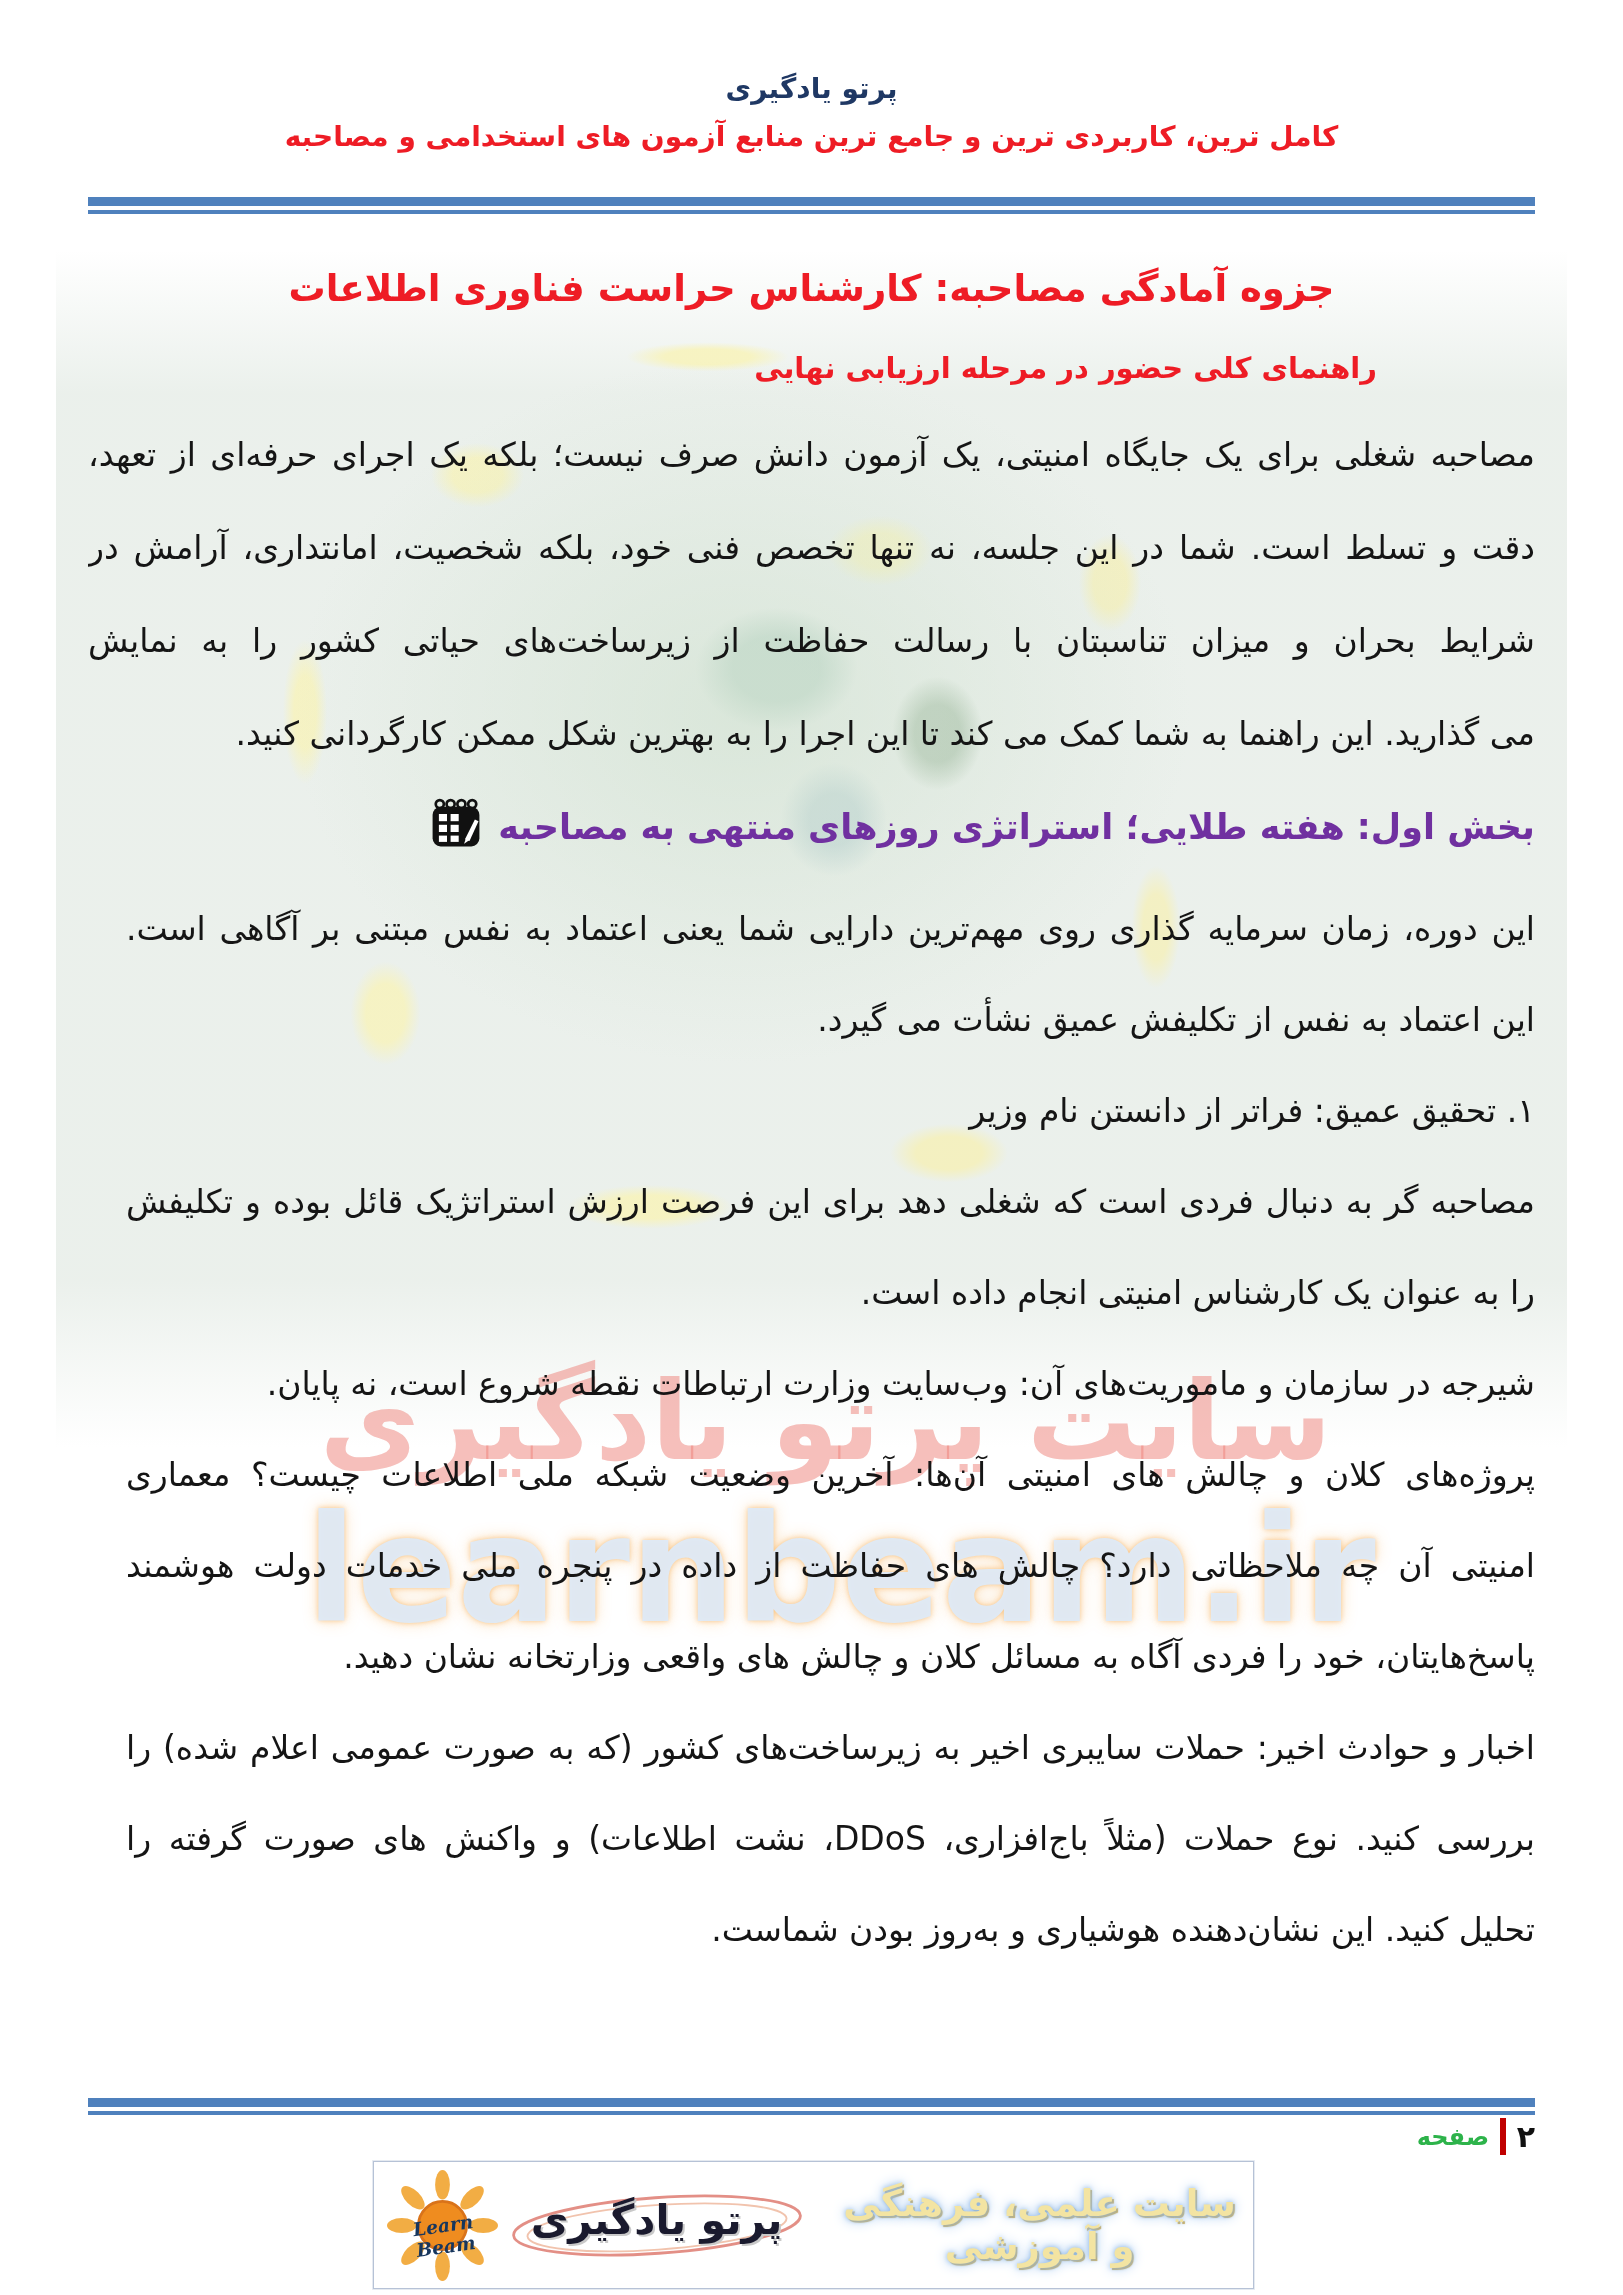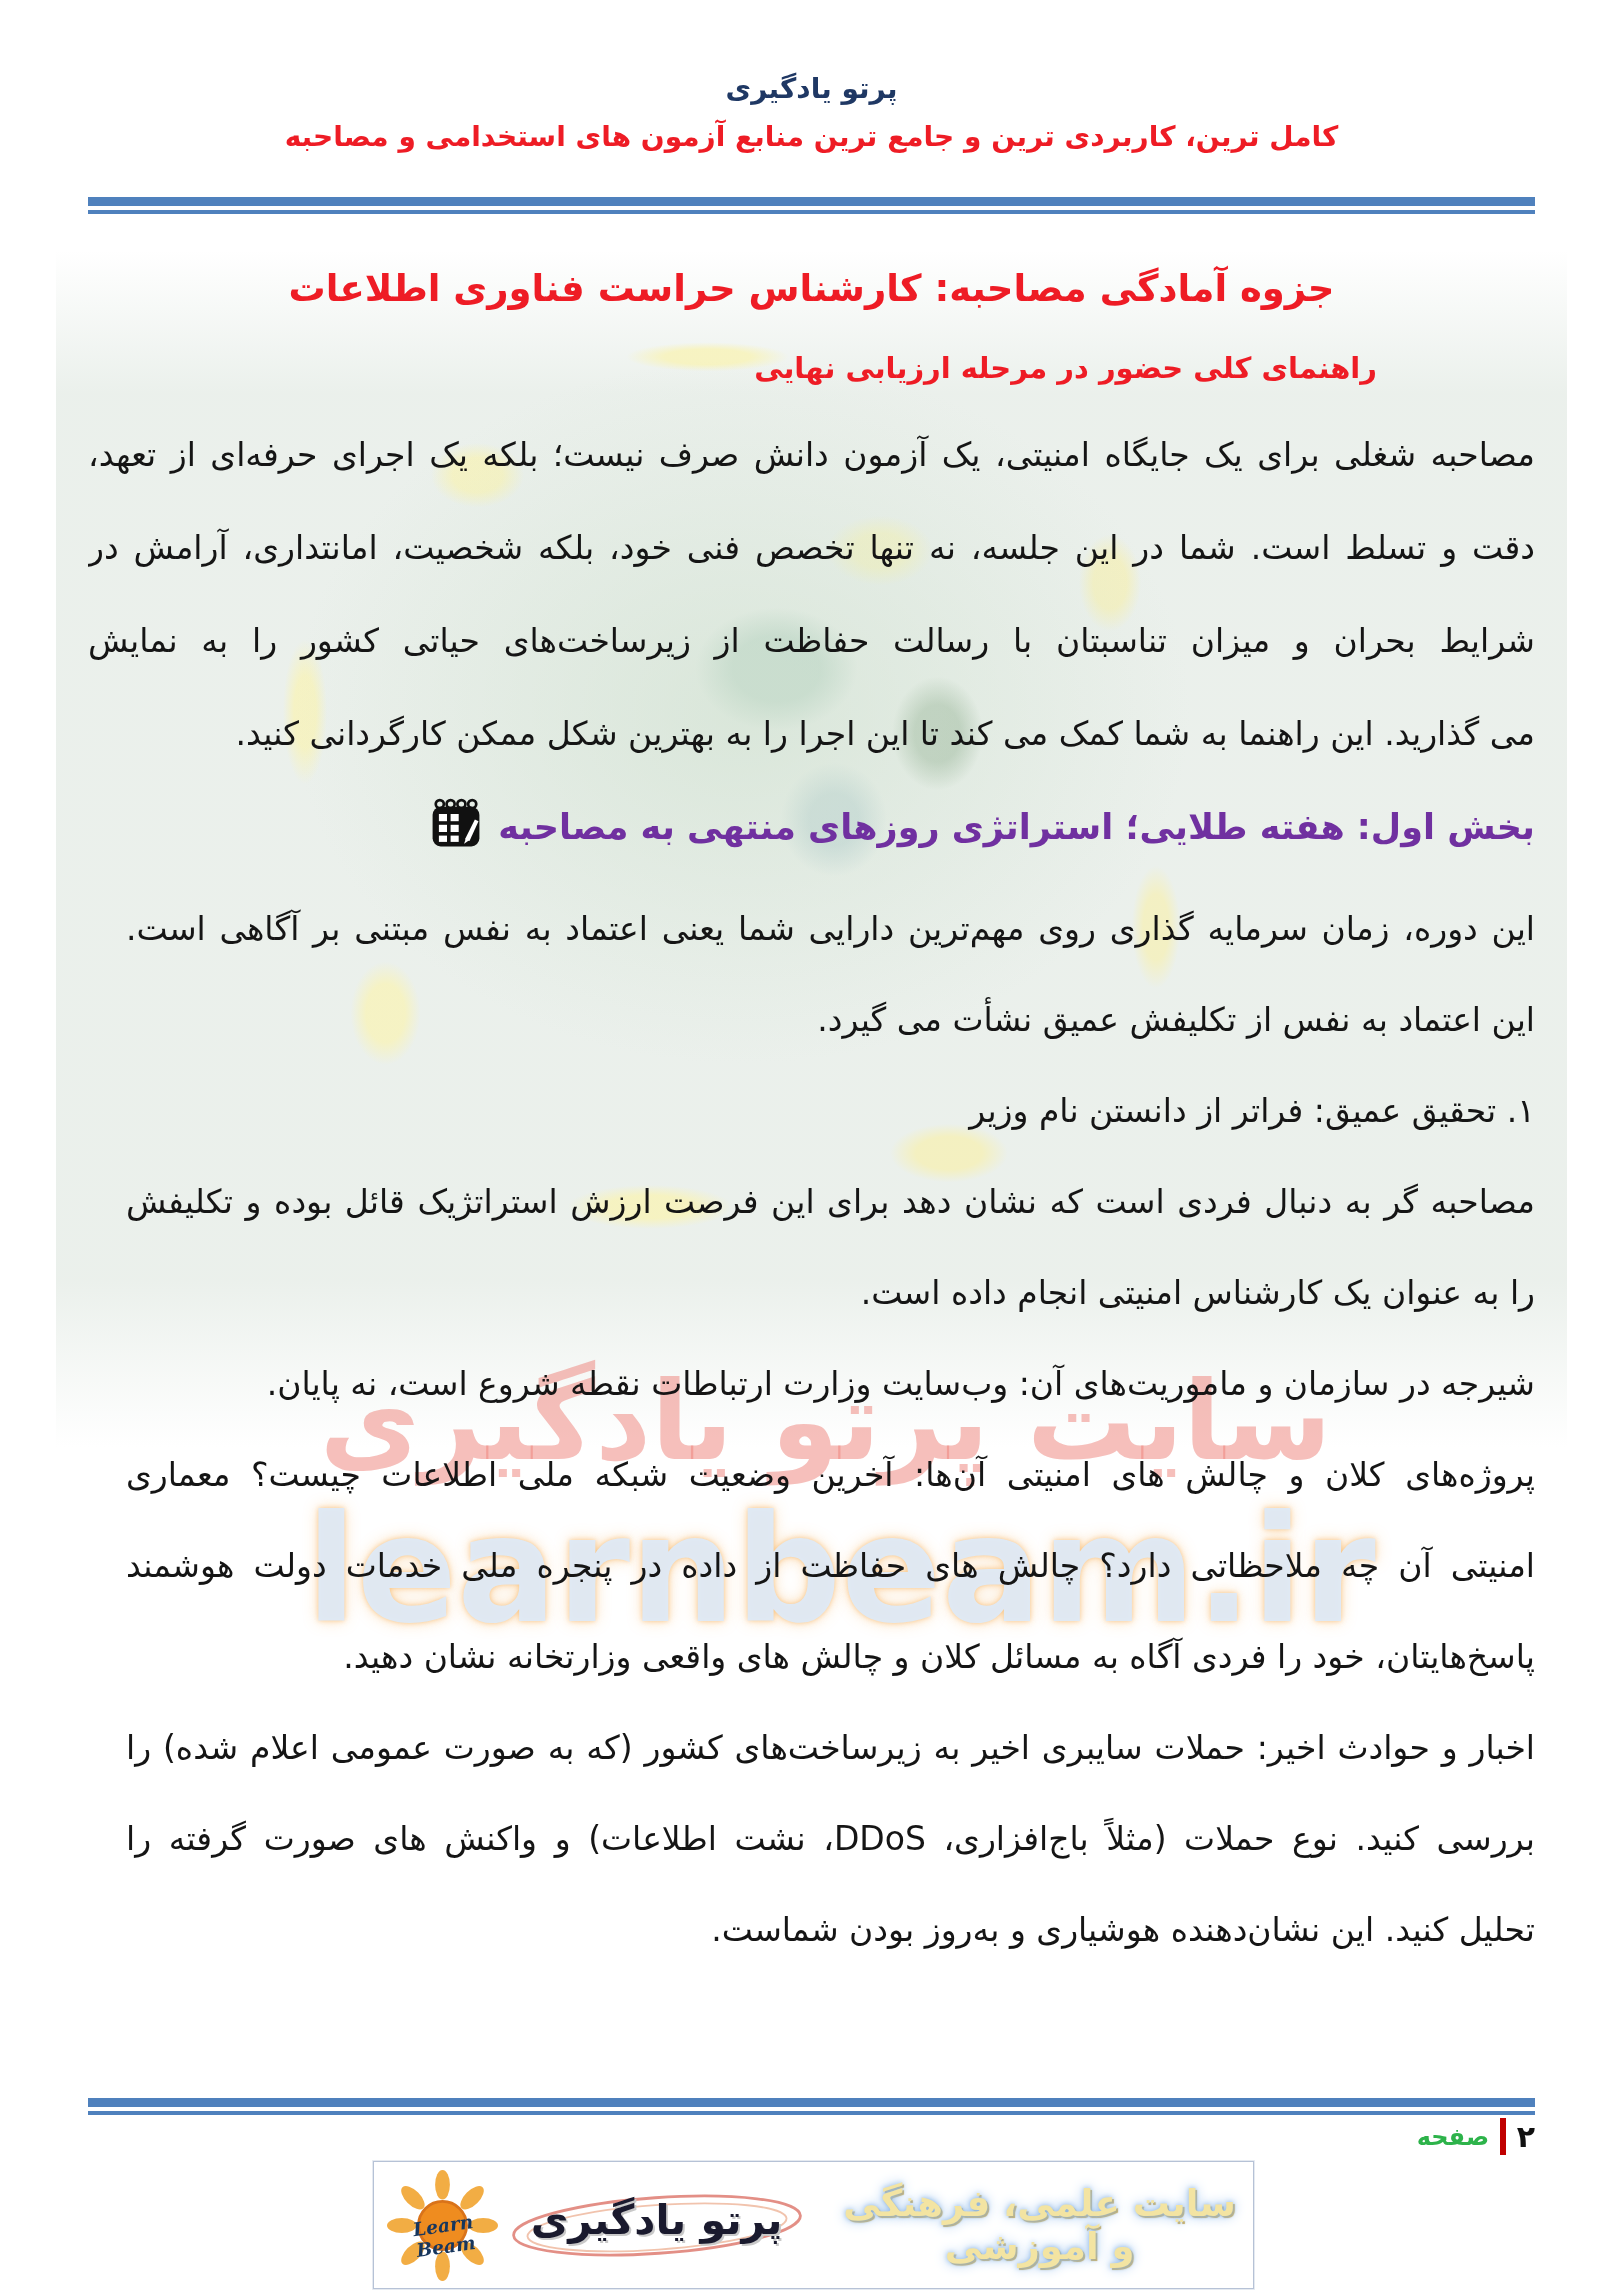--- a/index.html
+++ b/index.html
@@ -160,21 +160,21 @@
         <path d="M40 48 L51 26 L55 28 L45 50 Z" fill="#fff"></path>
         <path d="M39 53 L41 47 L45 49 Z" fill="#fff"></path>
       </svg>
     </span>
   </div>
 
   <div class="lines" id="body-lines">
       <div class="line j">این دوره، زمان سرمایه گذاری روی مهم‌ترین دارایی شما یعنی اعتماد به نفس مبتنی بر آگاهی است.</div>
       <div class="line">این اعتماد به نفس از تکلیفش عمیق نشأت می گیرد.</div>
       <div class="line">۱. تحقیق عمیق: فراتر از دانستن نام وزیر</div>
-      <div class="line j">مصاحبه گر به دنبال فردی است که نشان دهد برای این فرصت ارزش استراتژیک قائل بوده و تکلیفش</div>
+      <div class="line j">مصاحبه گر به دنبال فردی است که شغلی دهد برای این فرصت ارزش استراتژیک قائل بوده و تکلیفش</div>
       <div class="line">را به عنوان یک کارشناس امنیتی انجام داده است.</div>
       <div class="line">شیرجه در سازمان و ماموریت‌های آن: وب‌سایت وزارت ارتباطات نقطه شروع است، نه پایان.</div>
       <div class="line j">پروژه‌های کلان و چالش های امنیتی آن‌ها: آخرین وضعیت شبکه ملی اطلاعات چیست؟ معماری</div>
       <div class="line j">امنیتی آن چه ملاحظاتی دارد؟ چالش های حفاظت از داده در پنجره ملی خدمات دولت هوشمند</div>
       <div class="line">پاسخ‌هایتان، خود را فردی آگاه به مسائل کلان و چالش های واقعی وزارتخانه نشان دهید.</div>
       <div class="line j">اخبار و حوادث اخیر: حملات سایبری اخیر به زیرساخت‌های کشور (که به صورت عمومی اعلام شده) را</div>
       <div class="line j">بررسی کنید. نوع حملات (مثلاً باج‌افزاری، DDoS، نشت اطلاعات) و واکنش های صورت گرفته را</div>
       <div class="line">تحلیل کنید. این نشان‌دهنده هوشیاری و به‌روز بودن شماست.</div>
     </div>
 

